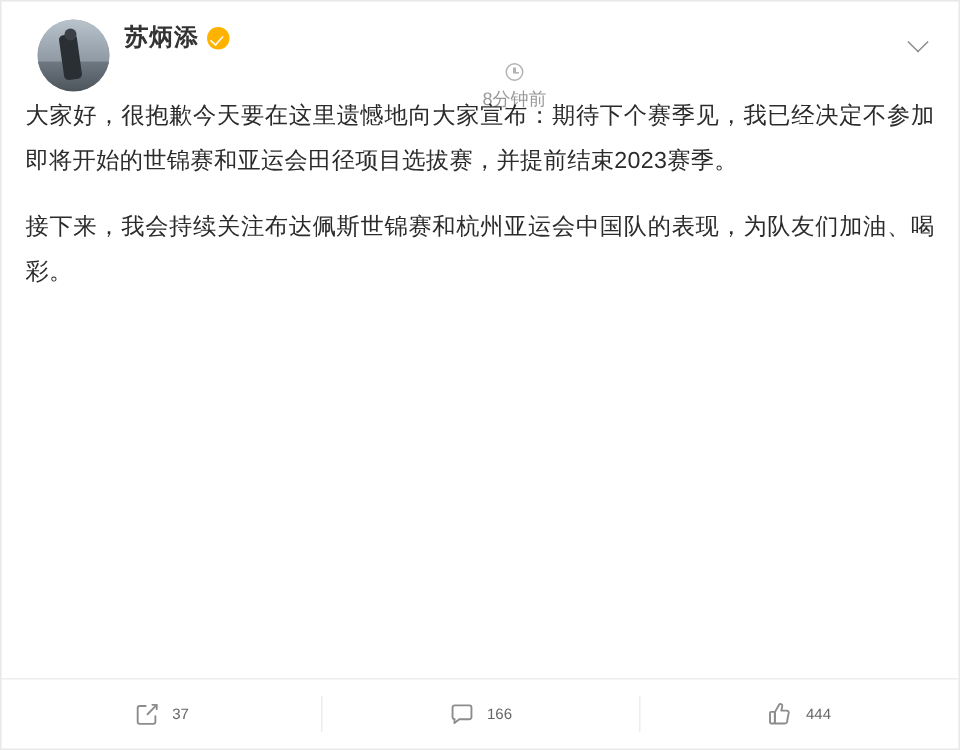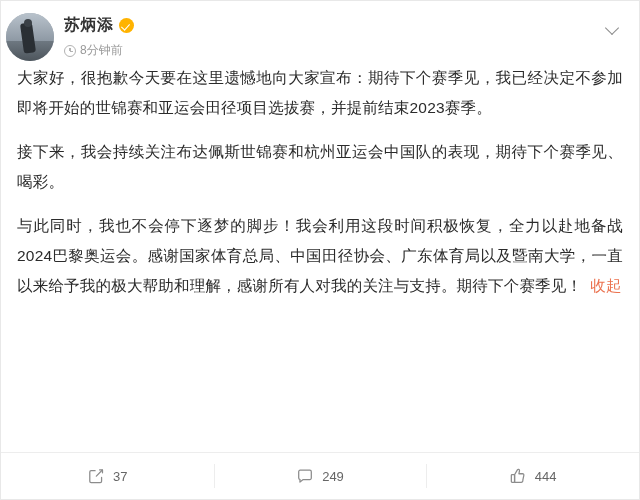--- a/index.html
+++ b/index.html
@@ -18,21 +18,21 @@
     position: relative;
     width: 640px;
     height: 500px;
     box-sizing: border-box;
     background: #ffffff;
     border: 1px solid #e8e8e8;
   }
   .post-header {
     display: flex;
     align-items: flex-start;
-    padding: 12px 14px 0 5px;
+    padding: 12px 14px 0 24px;
     height: 60px;
     box-sizing: border-box;
   }
   .avatar {
     width: 48px;
     height: 48px;
     border-radius: 50%;
     overflow: hidden;
     flex: 0 0 48px;
     position: relative;
@@ -106,20 +106,21 @@
     height: 7px;
     border: solid #ffffff;
     border-width: 0 1.6px 1.6px 0;
     transform: rotate(42deg);
   }
   .time-row {
     display: flex;
     align-items: center;
     gap: 4px;
     margin-top: 6px;
+    flex-direction: column;
   }
   .clock-icon {
     width: 12px;
     height: 12px;
     border: 1.2px solid #b3b3b3;
     border-radius: 50%;
     position: relative;
     box-sizing: border-box;
     flex: 0 0 12px;
   }
@@ -206,21 +207,21 @@
   .action + .action::before {
     content: "";
     position: absolute;
     left: 0;
     top: 11px;
     bottom: 11px;
     width: 1px;
     background: #ededed;
   }
   .action-count {
-    font-size: 13px;
+    font-size: 10px;
     color: #666666;
   }
   .ic {
     width: 18px;
     height: 18px;
     display: block;
   }
   .ic svg { display: block; }
 </style>
 </head>
@@ -245,22 +246,21 @@
         <span class="clock-icon"></span>
         <span class="time-text">8分钟前</span>
       </div>
     </div>
 
     <div class="chevron-btn"></div>
   </div>
 
   <div class="post-body">
     <p class="para">大家好，很抱歉今天要在这里遗憾地向大家宣布：期待下个赛季见，我已经决定不参加即将开始的世锦赛和亚运会田径项目选拔赛，并提前结束2023赛季。</p>
-    <p class="para">接下来，我会持续关注布达佩斯世锦赛和杭州亚运会中国队的表现，期待下个赛季见、喝彩。</p>
-    <p class="para"><span>与此同时，我也不会停下逐梦的脚步！我会利用这段时间积极恢复，全力以赴地备战2024巴黎奥运会。感谢国家体育总局、中国田径协会、广东体育局以及暨南大学，一直以来给予我的极大帮助和理解，感谢所有人对我的关注与支持。期待下个赛季见！</span><span class="collapse-link">收起</span></p>
+    <p class="para">接下来，我会持续关注布达佩斯世锦赛和杭州亚运会中国队的表现，为队友们加油、喝彩。</p>
   </div>
 
   <div class="post-actions">
 
     <div class="action">
       <span class="ic">
         <svg viewBox="0 0 20 20" width="18" height="18" fill="none" stroke="#8c8c8c" stroke-width="1.4" stroke-linecap="round" stroke-linejoin="round">
           <path d="M14 3.2h3.2v3.2"></path>
           <path d="M10.4 10.2 17 3.4"></path>
           <path d="M16.2 11.6v4.2a1.5 1.5 0 0 1-1.5 1.5H4.6a1.5 1.5 0 0 1-1.5-1.5V5.6a1.5 1.5 0 0 1 1.5-1.5H9"></path>
@@ -268,21 +268,21 @@
       </span>
       <span class="action-count">37</span>
     </div>
 
     <div class="action">
       <span class="ic">
         <svg viewBox="0 0 20 20" width="18" height="18" fill="none" stroke="#8c8c8c" stroke-width="1.4" stroke-linecap="round" stroke-linejoin="round">
           <path d="M3 5.2a1.6 1.6 0 0 1 1.6-1.6h10.8A1.6 1.6 0 0 1 17 5.2v7.1a1.6 1.6 0 0 1-1.6 1.6H8l-3.6 2.8v-2.8H4.6A1.6 1.6 0 0 1 3 12.3z"></path>
         </svg>
       </span>
-      <span class="action-count">249</span>
+      <span class="action-count">166</span>
     </div>
 
     <div class="action">
       <span class="ic">
         <svg viewBox="0 0 20 20" width="18" height="18" fill="none" stroke="#8c8c8c" stroke-width="1.4" stroke-linecap="round" stroke-linejoin="round">
           <path d="M6.2 17V8.6l3.1-5.4a1.3 1.3 0 0 1 2.4.8l-.7 3.5h4.1a1.4 1.4 0 0 1 1.37 1.7l-1.1 5.4A1.9 1.9 0 0 1 13.5 17z"></path>
           <rect x="2.6" y="8.4" width="3.6" height="8.6" rx="0.8"></rect>
         </svg>
       </span>
       <span class="action-count">444</span>

